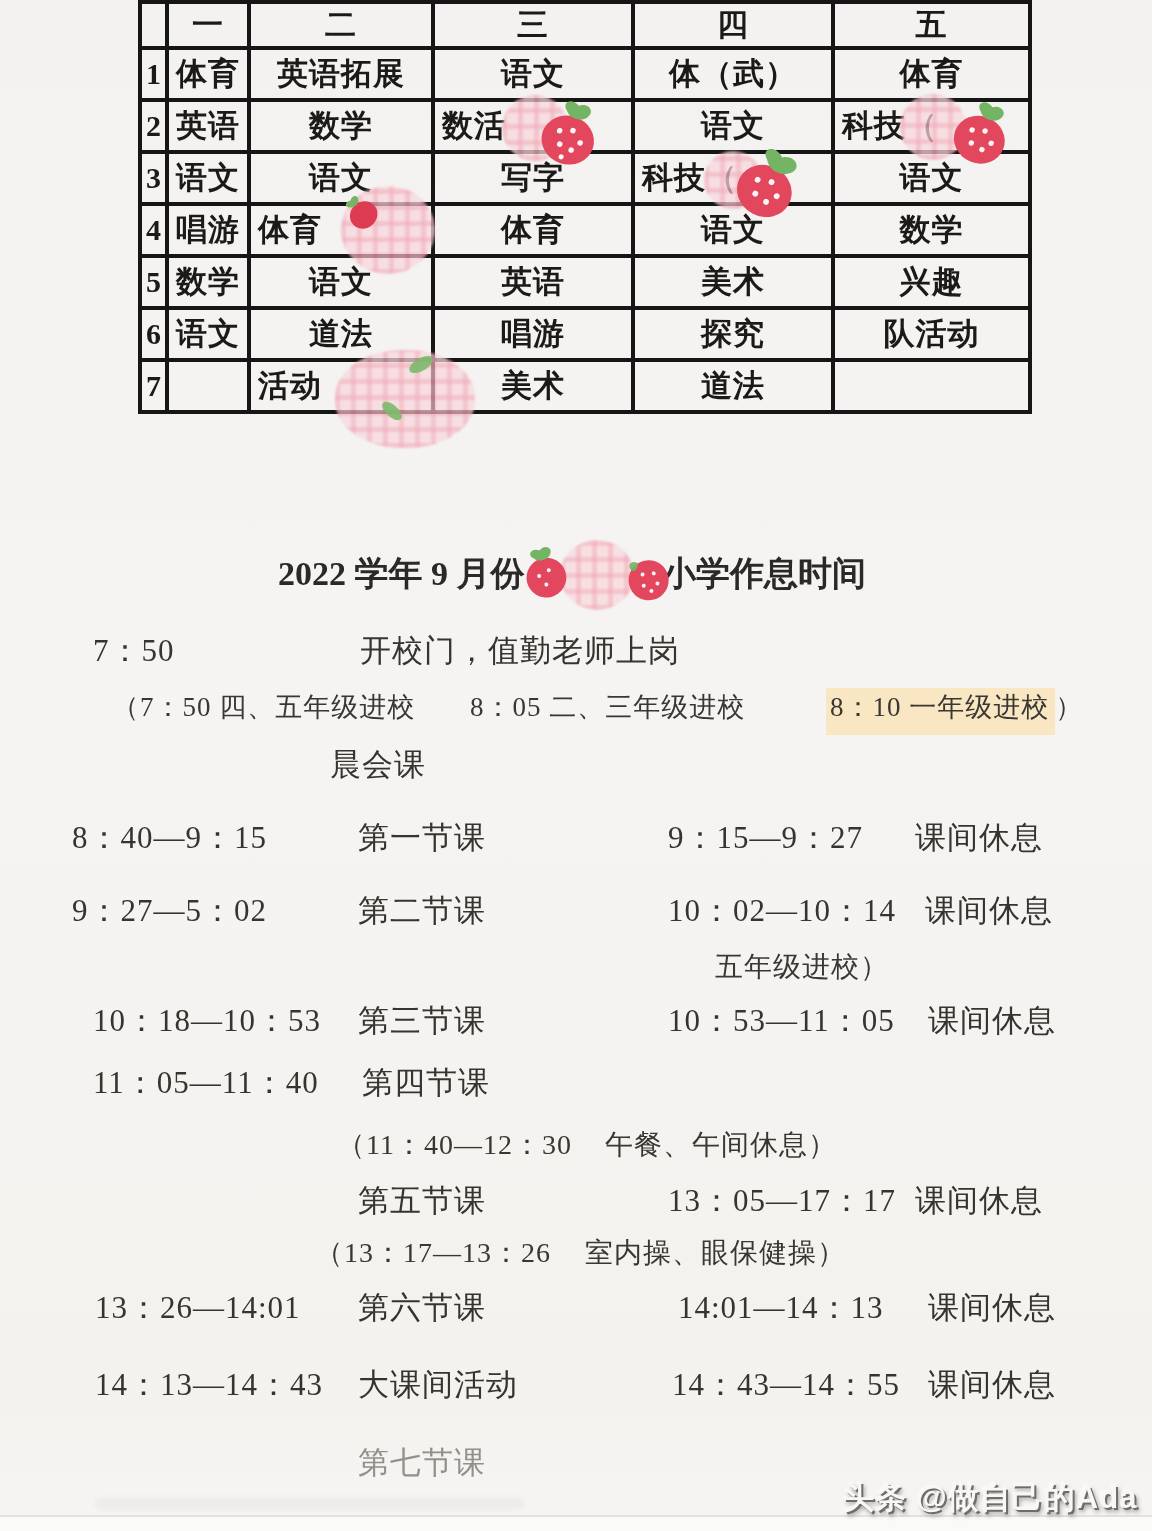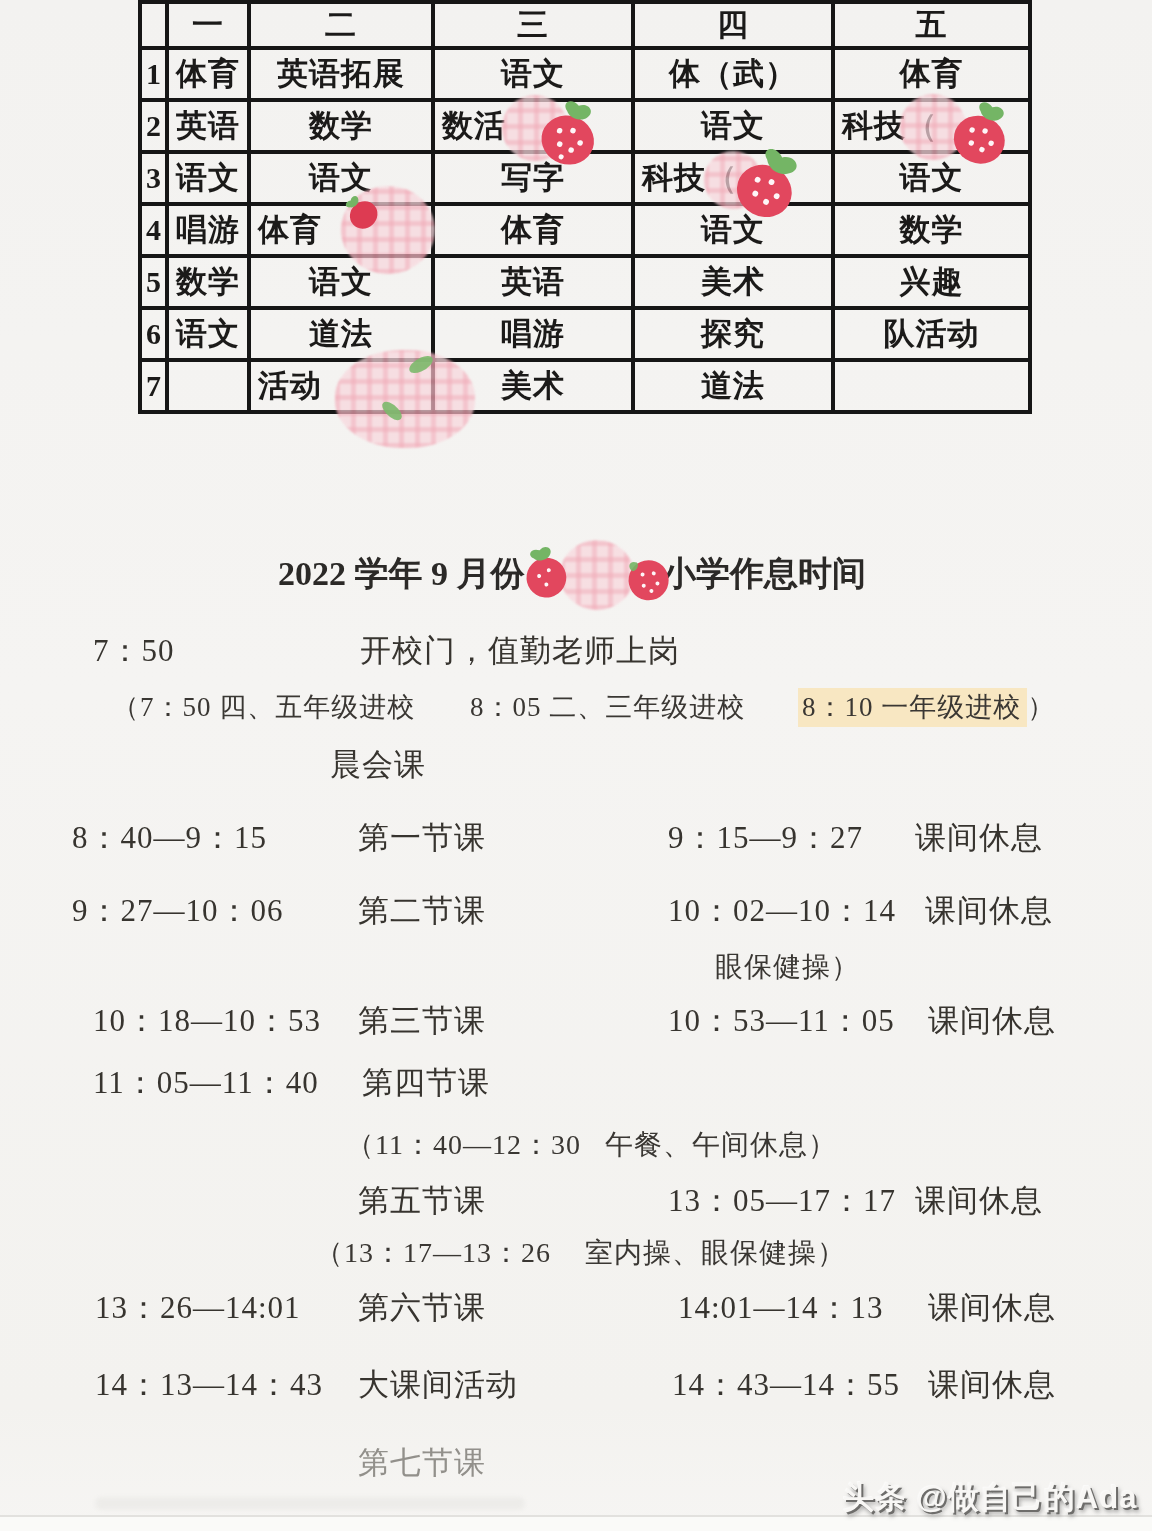--- a/index.html
+++ b/index.html
@@ -43,21 +43,21 @@
   }
   .berry svg { display:block; width:100%; height:100%; }
   .leafbit { border-radius:60% 40% 60% 40%; background:#7cb96c; opacity:.9; }
 
   
   .title-part { position:absolute; font-size:34px; font-weight:700; white-space:nowrap; color:#2b2927; z-index:2; }
   .line { position:absolute; left:0; width:1068px; height:42px; z-index:2; }
   .line .t { position:absolute; white-space:nowrap; font-size:31px; color:#37342f; letter-spacing:1px; }
   .line.paren .t { font-size:27px; color:#3a3733; }
   .line.faded .t { color:#92908b; }
-  .hl { background:#f8e7c2; padding:4px 6px 5px 4px; }
+  .hl { background:#f8e7c2; padding:4px 6px 13px 4px;margin-left:28px; }
 
   
   .watermark {
     position:absolute; left:843px; top:1477px; z-index:6; white-space:nowrap;
     font-family:"Liberation Sans","DejaVu Sans",sans-serif; font-size:31px; font-weight:700;
     color:#f8f7f5; letter-spacing:1px;
     text-shadow:2px 2px 0 #6e6d6b, 3px 4px 4px rgba(90,90,90,.55), -1px -1px 1px rgba(255,255,255,.7);
   }
   .ghost-text {
     position:absolute; left:95px; top:1497px; width:430px; height:13px; z-index:2;
@@ -243,44 +243,44 @@
   </div>
 
   <div class="line" style="top:817px">
     <span class="t" style="left:72px">8：40—9：15</span>
     <span class="t" style="left:358px">第一节课</span>
     <span class="t" style="left:668px">9：15—9：27</span>
     <span class="t" style="left:915px">课间休息</span>
   </div>
 
   <div class="line" style="top:890px">
-    <span class="t" style="left:72px">9：27—10：06</span>
+    <span class="t" style="left:72px">9：27—5：02</span>
     <span class="t" style="left:358px">第二节课</span>
     <span class="t" style="left:668px">10：02—10：14</span>
     <span class="t" style="left:925px">课间休息</span>
   </div>
 
   <div class="line paren" style="top:948px">
-    <span class="t" style="left:715px;font-size:28px">眼保健操）</span>
+    <span class="t" style="left:715px;font-size:28px">五年级进校）</span>
   </div>
 
   <div class="line" style="top:1000px">
     <span class="t" style="left:93px">10：18—10：53</span>
     <span class="t" style="left:358px">第三节课</span>
     <span class="t" style="left:668px">10：53—11：05</span>
     <span class="t" style="left:928px">课间休息</span>
   </div>
 
   <div class="line" style="top:1062px">
     <span class="t" style="left:93px">11：05—11：40</span>
     <span class="t" style="left:362px">第四节课</span>
   </div>
 
   <div class="line paren" style="top:1126px">
-    <span class="t" style="left:346px;font-size:28px">（11：40—12：30</span>
+    <span class="t" style="left:337px;font-size:28px">（11：40—12：30</span>
     <span class="t" style="left:605px;font-size:28px">午餐、午间休息）</span>
   </div>
 
   <div class="line" style="top:1180px">
     <span class="t" style="left:358px">第五节课</span>
     <span class="t" style="left:668px">13：05—17：17</span>
     <span class="t" style="left:915px">课间休息</span>
   </div>
 
   <div class="line paren" style="top:1234px">

